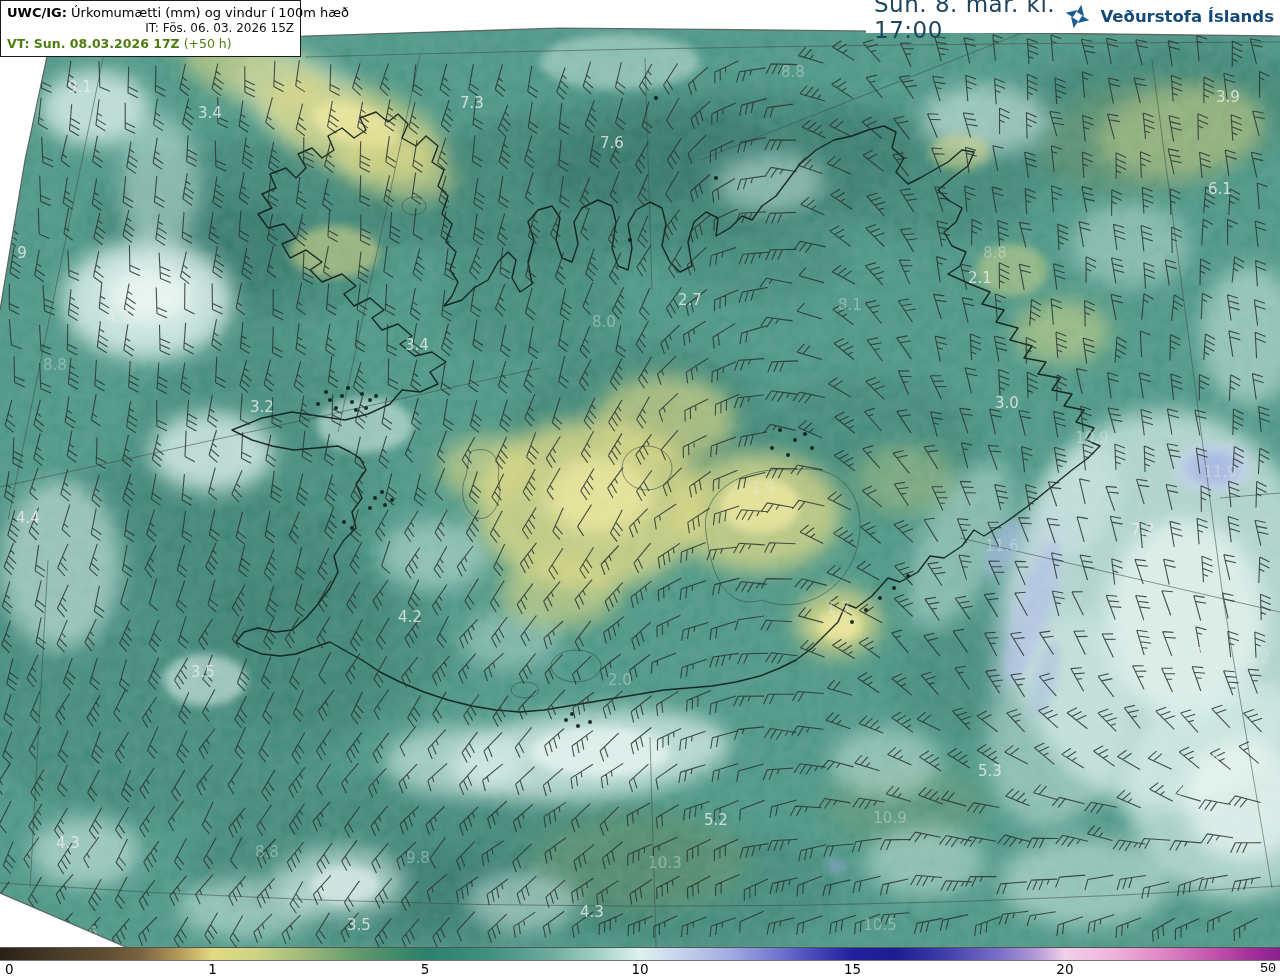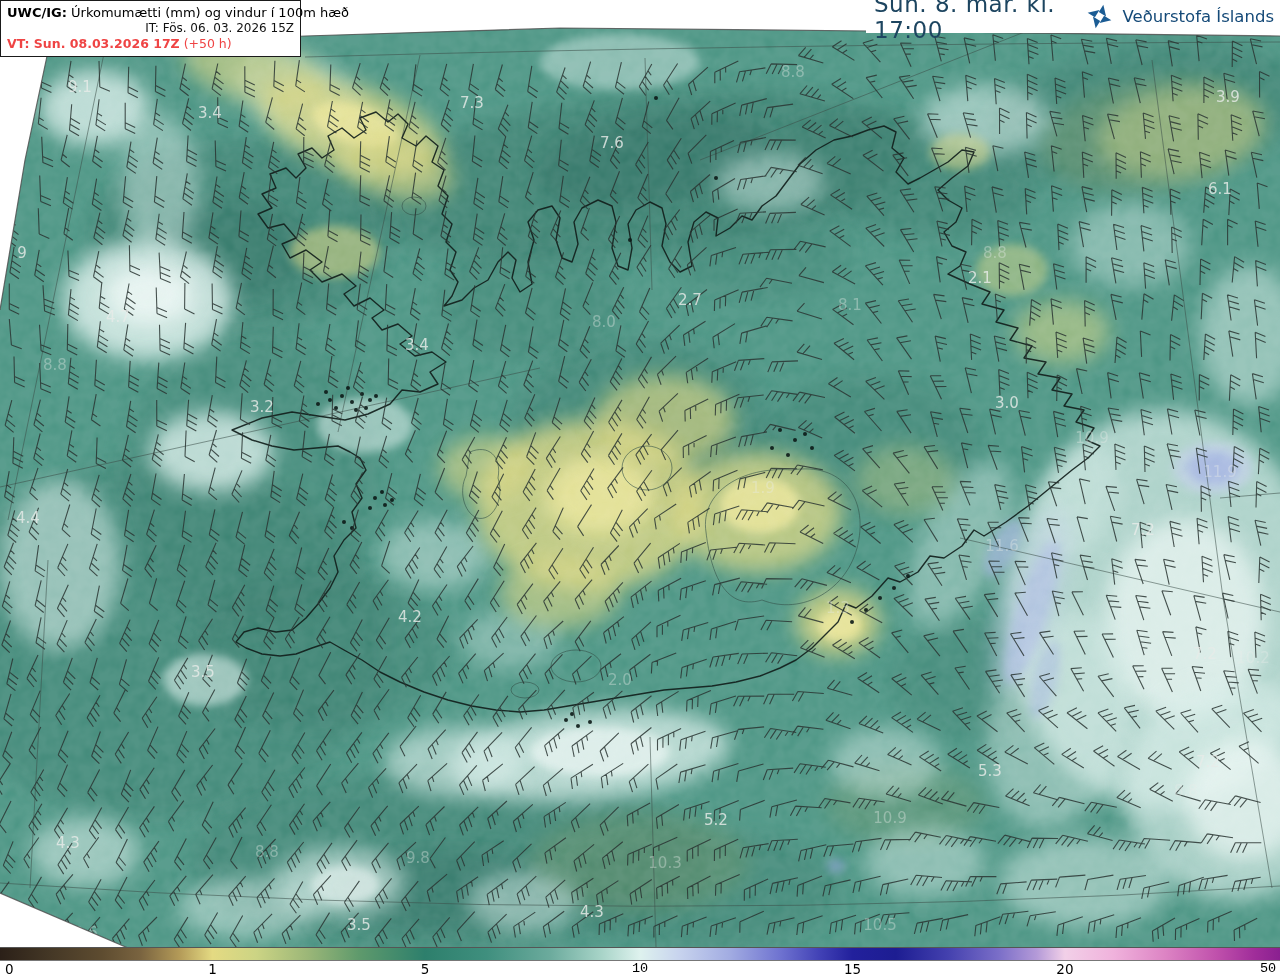--- a/index.html
+++ b/index.html
@@ -4,27 +4,27 @@
 <style>
   html,body{margin:0;padding:0;background:#fff;}
   #stage{position:relative;width:1280px;height:978px;overflow:hidden;background:#fff;
          font-family:"DejaVu Sans",sans-serif;}
   #mapsvg{position:absolute;left:0;top:0;}
   
   #info-box{position:absolute;left:0;top:0;width:301px;height:57px;background:#fff;
             border:1px solid #1a1a1a;box-sizing:border-box;padding:4px 6px 3px 6px;z-index:5;}
   #info-box .l1{font-size:13px;color:#000;line-height:16px;white-space:nowrap;}
   #info-box .l2{font-size:12px;color:#111;line-height:15px;text-align:right;}
-  #info-box .l3{font-size:12.5px;color:#ef4444;line-height:16px;}
+  #info-box .l3{font-size:12.5px;color:#4d7c0f;line-height:16px;}
   .b{font-weight:bold;text-align:right;}
   
   #title-bar{position:absolute;right:0;top:0;width:414px;height:33px;background:#fff;z-index:5;
              display:flex;align-items:center;justify-content:flex-start;gap:9px;padding:0 4px 0 8px;box-sizing:border-box;}
   #datetime{font-size:23px;color:#1d4560;margin-right:auto;letter-spacing:0.5px;}
-  #org-name{font-size:16.5px;font-weight:normal;color:#154a78;white-space:nowrap;padding-right:2px;}
+  #org-name{font-size:16.5px;font-weight:bold;color:#154a78;white-space:nowrap;padding-right:2px;}
   #logo{width:27px;height:27px;flex:0 0 auto;}
   #logo polygon{fill:#1b5c94;}
   
   #colorbar{position:absolute;left:0;top:947px;width:1280px;height:31px;background:#fff;z-index:4;}
   #cbar{position:absolute;left:0;top:0;width:1280px;height:14px;border-top:1px solid #555;border-bottom:1px solid #777;box-sizing:border-box;}
   #cticks{position:absolute;left:0;top:14px;width:1280px;height:17px;}
   .ctick{position:absolute;top:0;font-size:13.5px;color:#000;transform:translateX(-50%);line-height:16px;}
   .ctick.left{transform:none;}
   .ctick.right{transform:translateX(-100%);font-family:Liberation Mono, monospace;}
 </style>
@@ -273,20 +273,20 @@
     </svg>
     <span id="org-name">Veðurstofa Íslands</span>
   </div>
 
   <div id="colorbar">
     <div id="cbar" style="background: linear-gradient(to right, rgb(43, 32, 24) 0%, rgb(69, 56, 38) 4%, rgb(94, 76, 48) 8%, rgb(122, 100, 64) 11%, rgb(179, 154, 88) 14%, rgb(228, 218, 130) 16.6%, rgb(204, 212, 132) 20%, rgb(156, 183, 120) 24%, rgb(95, 154, 108) 28%, rgb(45, 127, 108) 33.2%, rgb(63, 143, 126) 38%, rgb(108, 171, 157) 43%, rgb(168, 212, 200) 47%, rgb(222, 242, 238) 50%, rgb(200, 212, 238) 53%, rgb(162, 172, 226) 57%, rgb(110, 114, 208) 61%, rgb(66, 66, 182) 64%, rgb(34, 32, 156) 66.6%, rgb(29, 29, 146) 70%, rgb(67, 64, 174) 74%, rgb(122, 110, 200) 78%, rgb(180, 154, 216) 81%, rgb(242, 208, 232) 83.2%, rgb(240, 178, 220) 87%, rgb(221, 132, 196) 91%, rgb(192, 81, 172) 95%, rgb(160, 45, 154) 98%, rgb(138, 32, 144) 100%);"></div>
     <div id="cticks">
         <span class="ctick left" style="left: 0.4%;">0</span>
         <span class="ctick" style="left: 16.6%;">1</span>
         <span class="ctick" style="left: 33.2%;">5</span>
-        <span class="ctick" style="left: 50%; font-family: Liberation Mono, monospace;">10</span>
+        <span class="ctick" style="left: 50%;">10</span>
         <span class="ctick" style="left: 66.6%;">15</span>
         <span class="ctick" style="left: 83.2%;">20</span>
         <span class="ctick right" style="left: 99.7%;">50</span>
       </div>
   </div>
 
 </div>
 
 </body></html>

